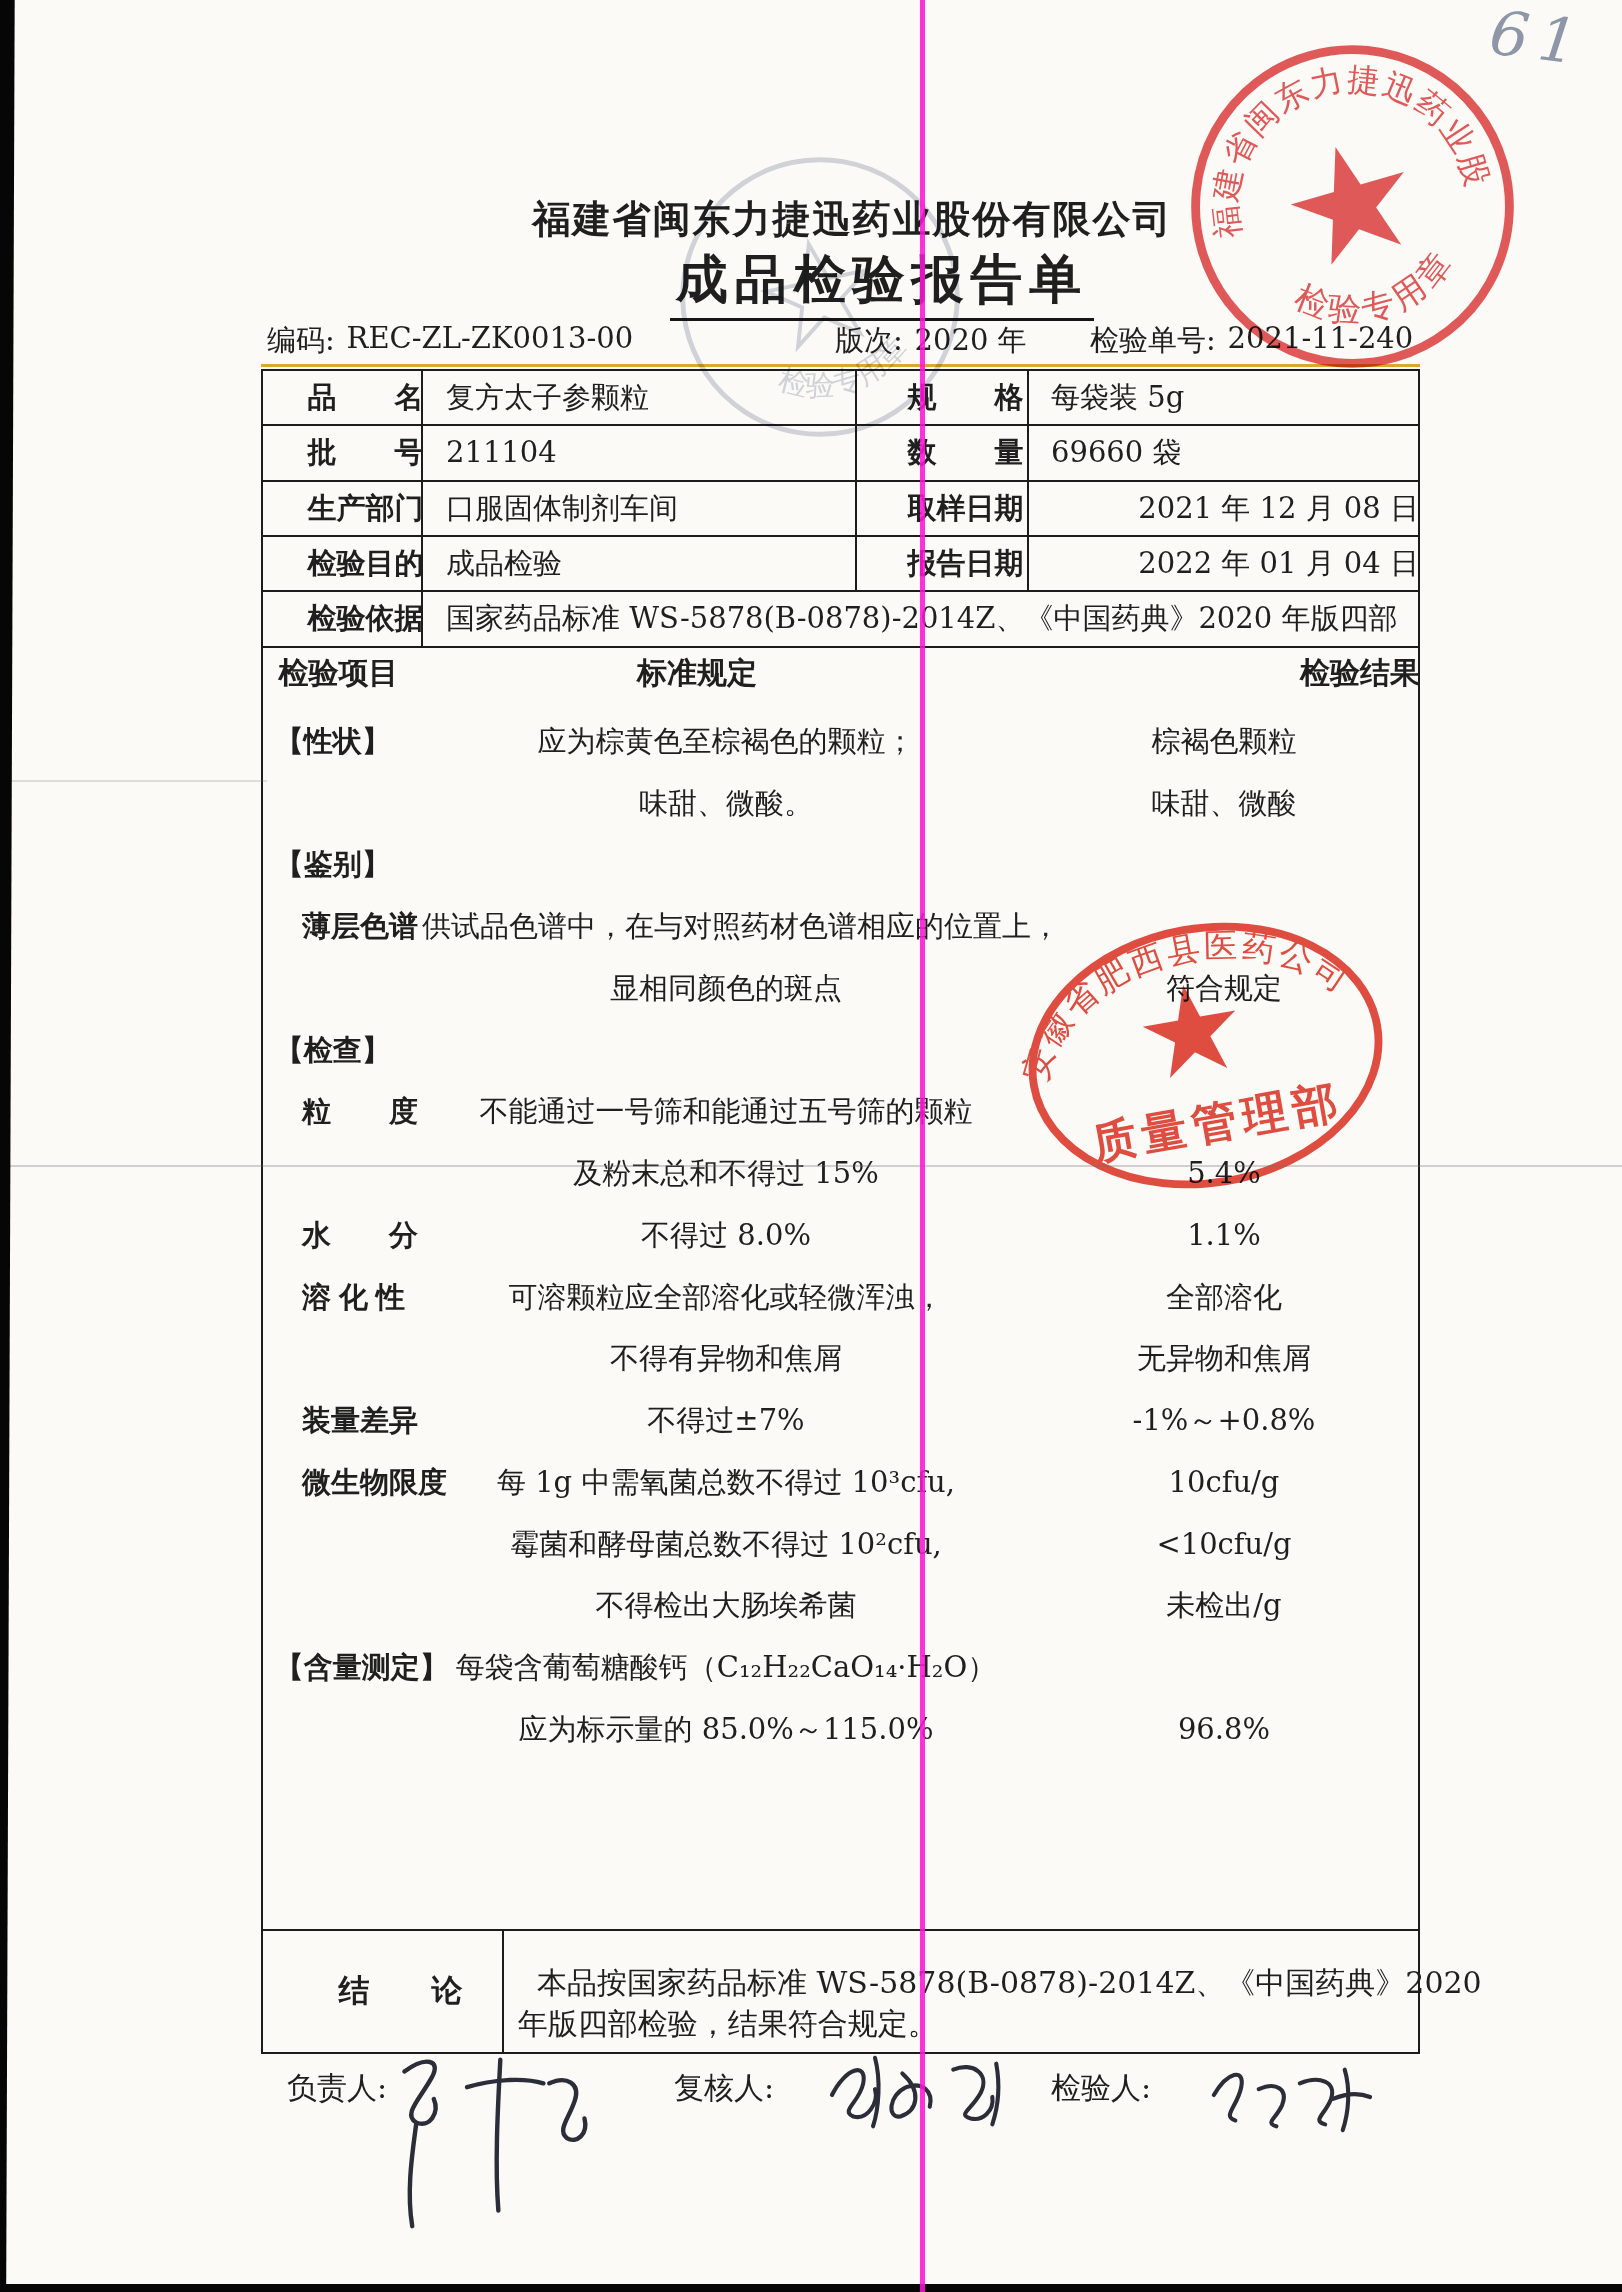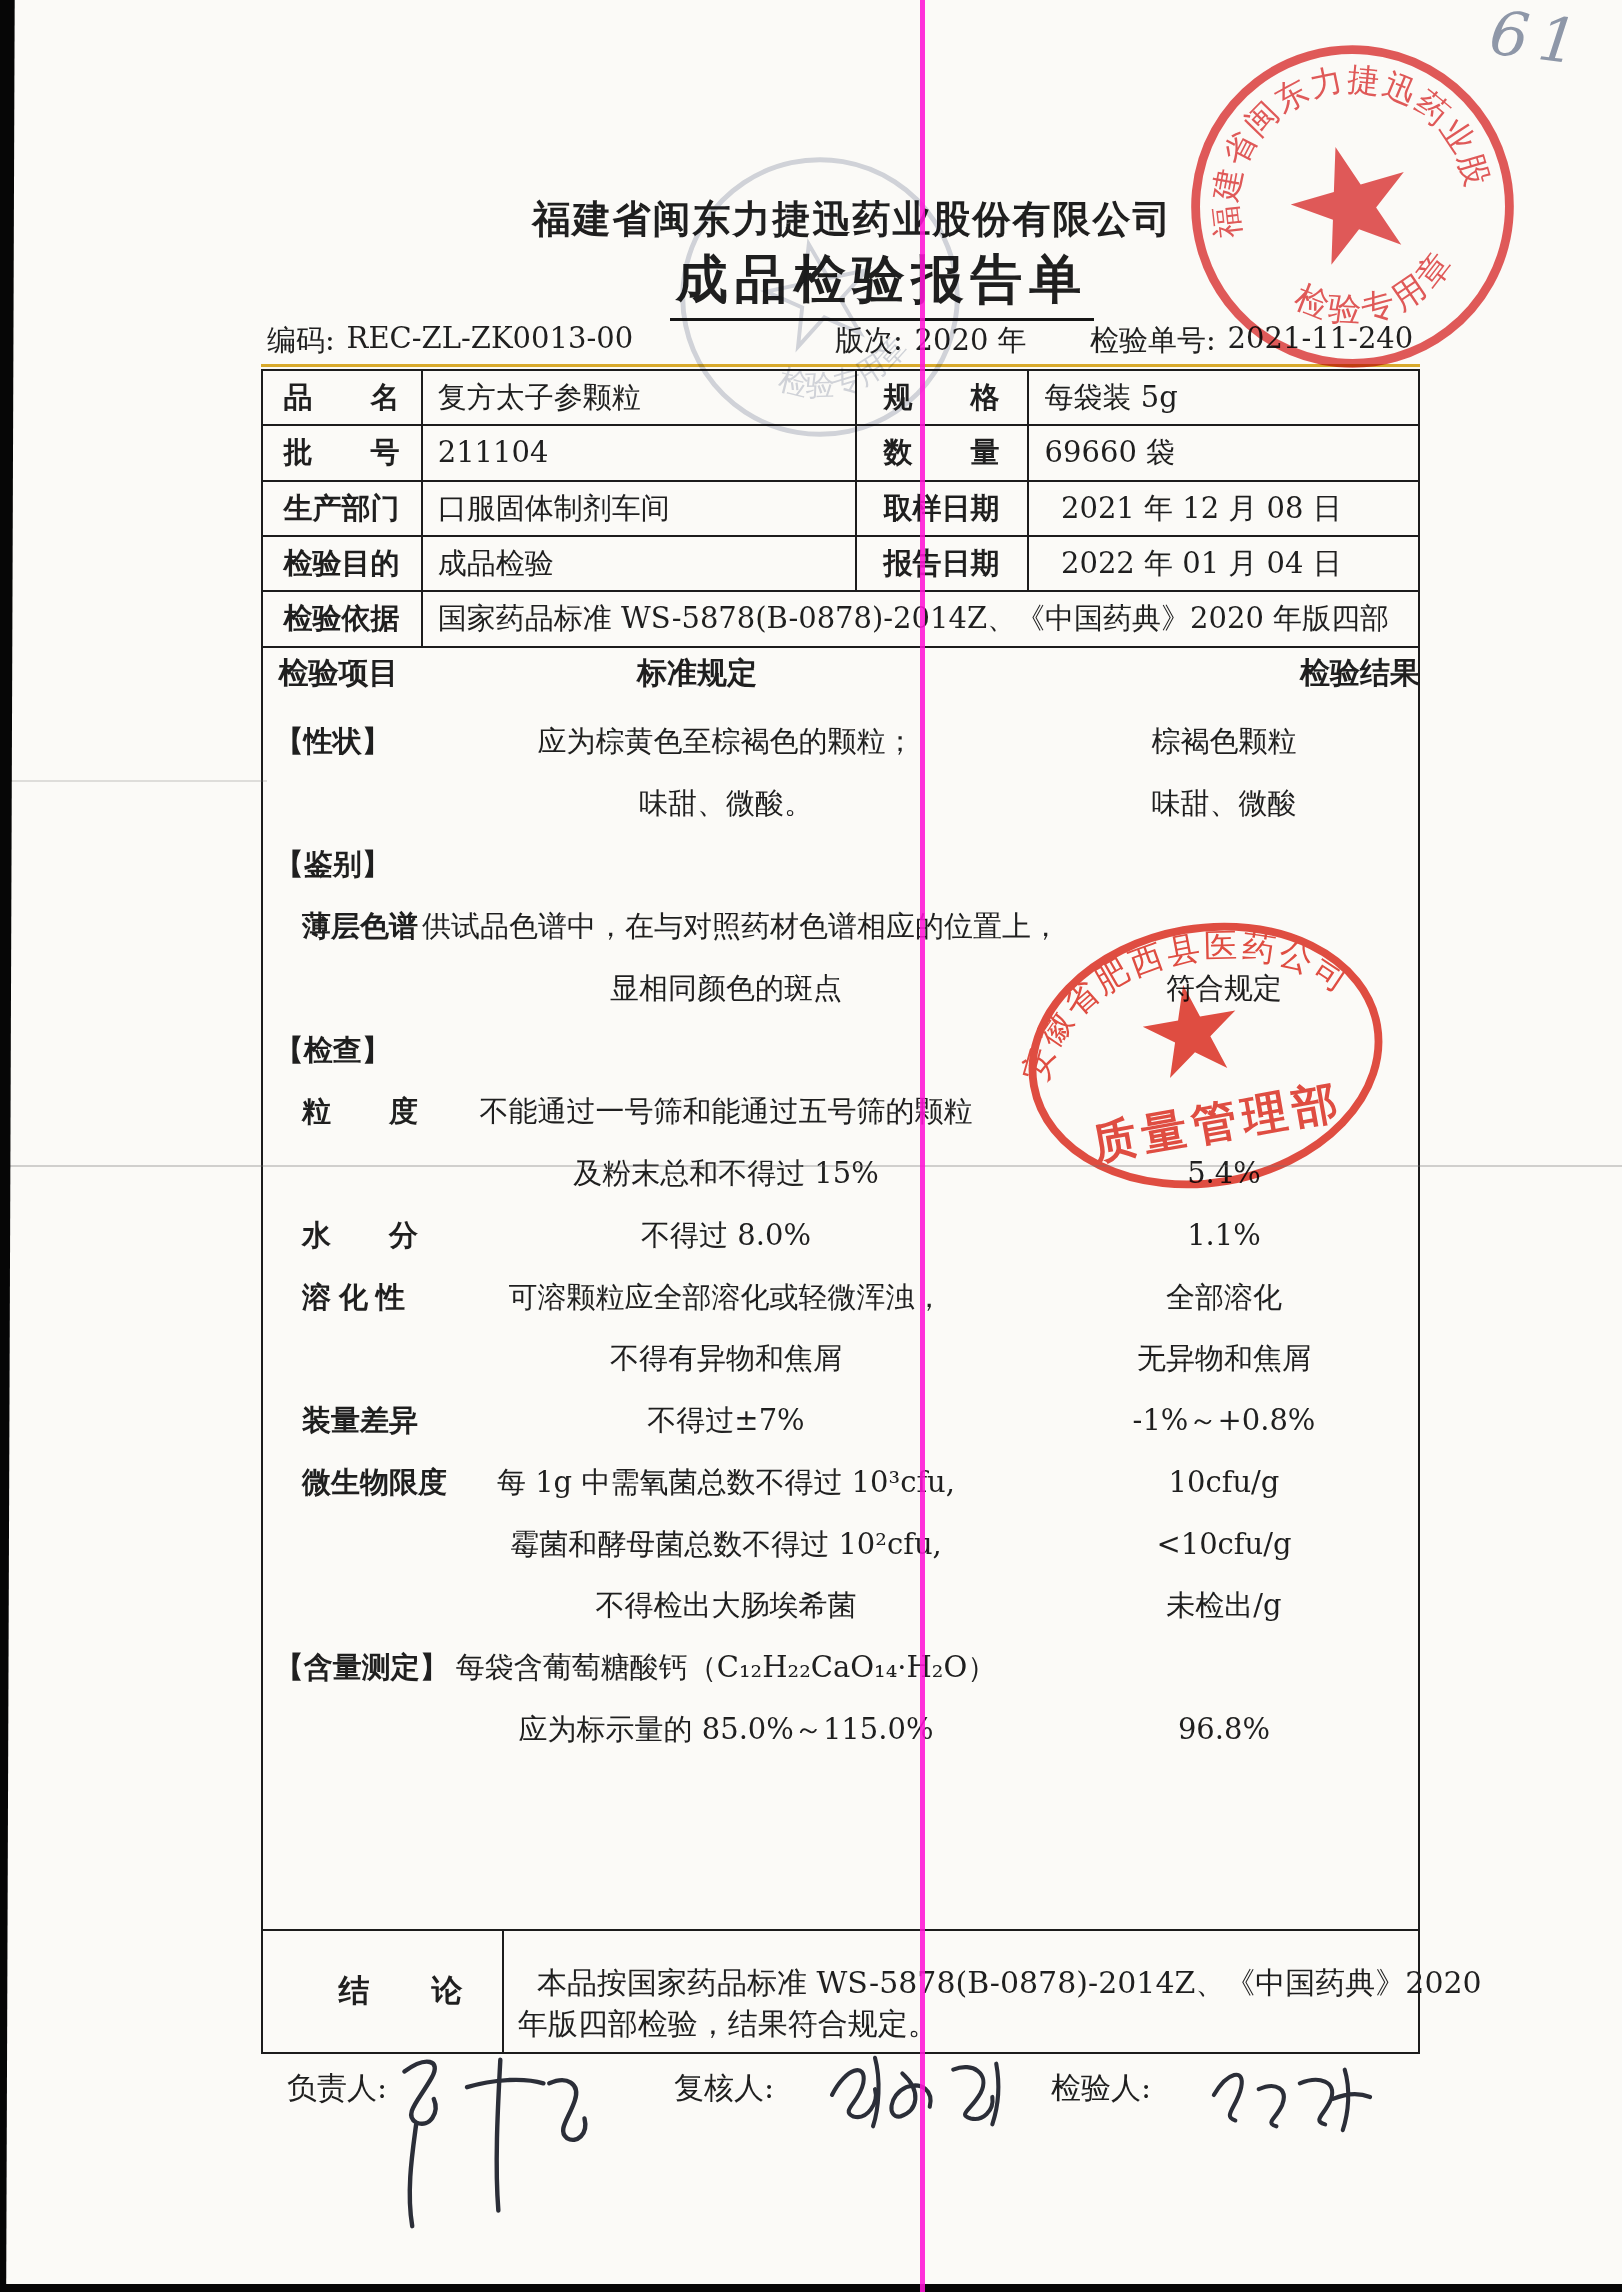--- a/index.html
+++ b/index.html
@@ -23,25 +23,25 @@
                border-bottom:3.9px solid #161616;padding:0 5.9px 2.9px 5.9px;}
   .meta{top:321px;font-size:29px;z-index:6;display:flex;gap:11.8px;}
   .m1{left:267px;} .m2{left:835px;} .m3{left:1090px;}
   
   .tline{background:#1c1c1c;z-index:4;}
   .tborder{left:261px;top:369px;width:1159px;height:1685px;border:2.9px solid #1c1c1c;
            box-sizing:border-box;z-index:4;}
   .taccent{left:261px;top:364px;width:1159px;height:2.9px;background:#d8a92b;z-index:3;}
   
   .irow{left:261px;width:1159px;height:56px;z-index:6;}
-  .irow span{position:absolute;top:0;height:56px;line-height:56px;font-size:29px;white-space:nowrap;}
+  .irow span{position:absolute;top:0;height:56px;line-height:56px;font-size:29px;white-space:nowrap;padding-left:24px;}
   .lab{font-family:"Liberation Sans","DejaVu Sans",sans-serif;font-weight:bold;text-align:center;}
   .c1{left:0;width:161px;} .c2{left:161px;width:433px;padding-left:15.7px;box-sizing:border-box;}
   .c3{left:594px;width:173px;} .c4{left:766px;width:392px;padding-left:17.6px;box-sizing:border-box;}
-  .c4.date{padding-left:34px;}
+  .c4.date{padding-left:80px;text-align:right;}
   .c2wide{left:161px;width:998px;padding-left:15.7px;box-sizing:border-box;}
   
   .rhead{left:261px;top:653px;width:1159px;height:57px;z-index:6;}
   .rhead span{position:absolute;font-size:30px;font-weight:bold;
               font-family:Liberation Mono, monospace;white-space:nowrap;}
   .rh1{left:17.6px;} .rh2{left:137px;width:598px;text-align:center;} .rh3{left:764px;width:395px;text-align:right;}
   .rows{left:261px;top:710px;width:1159px;height:1054px;z-index:6;}
   .rrow{position:absolute;left:0;width:1159px;height:62px;}
   .rrow span{position:absolute;top:0;height:62px;line-height:62px;font-size:29px;white-space:nowrap;}
   .ritem{left:13.7px;width:216px;font-family:"Liberation Sans","DejaVu Sans",sans-serif;font-weight:bold;font-size:30px;}

